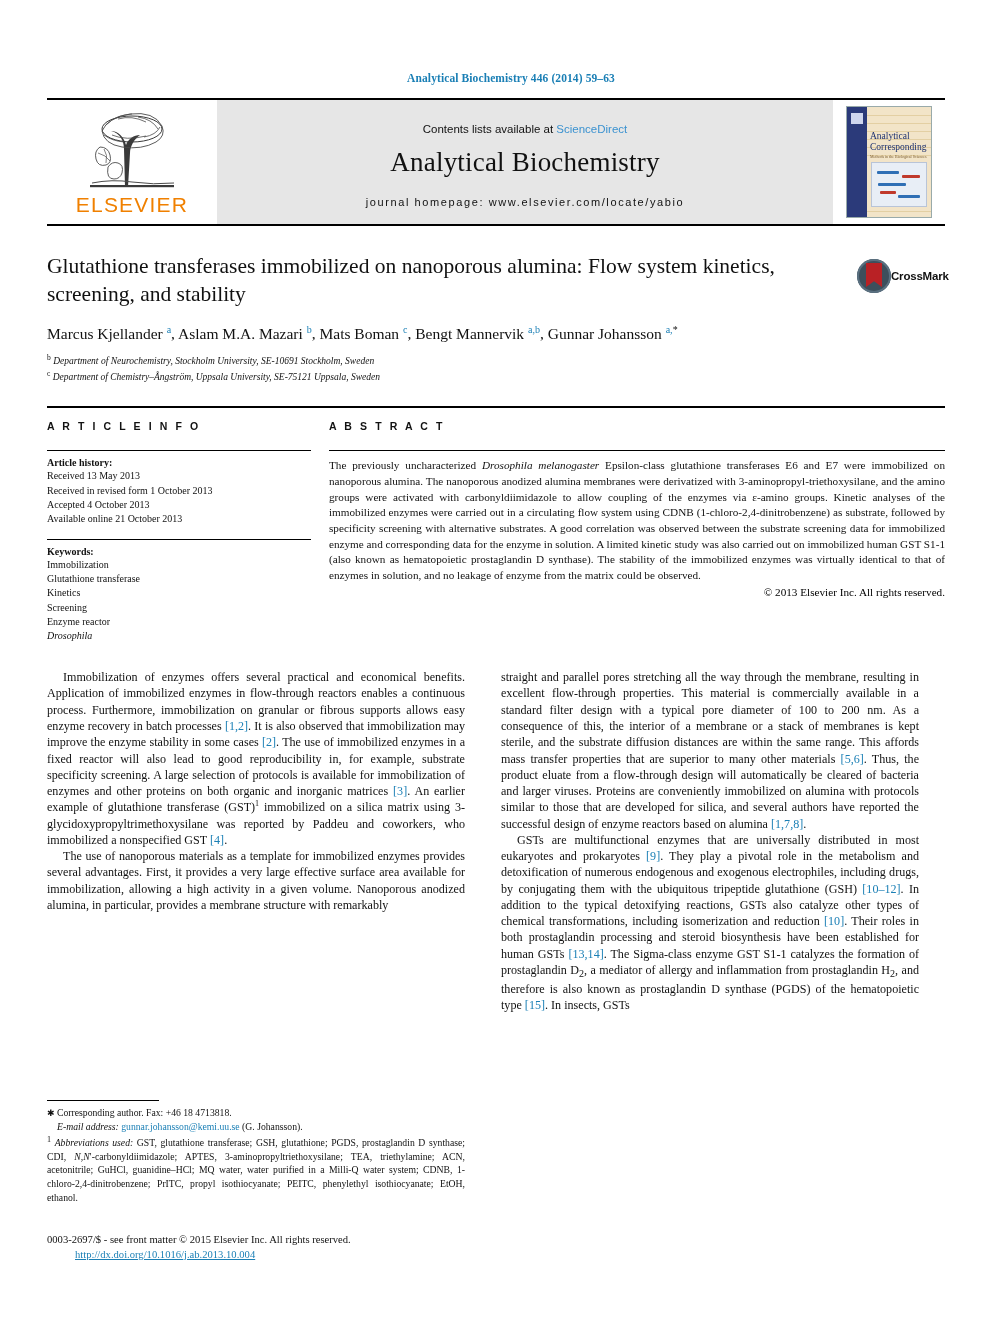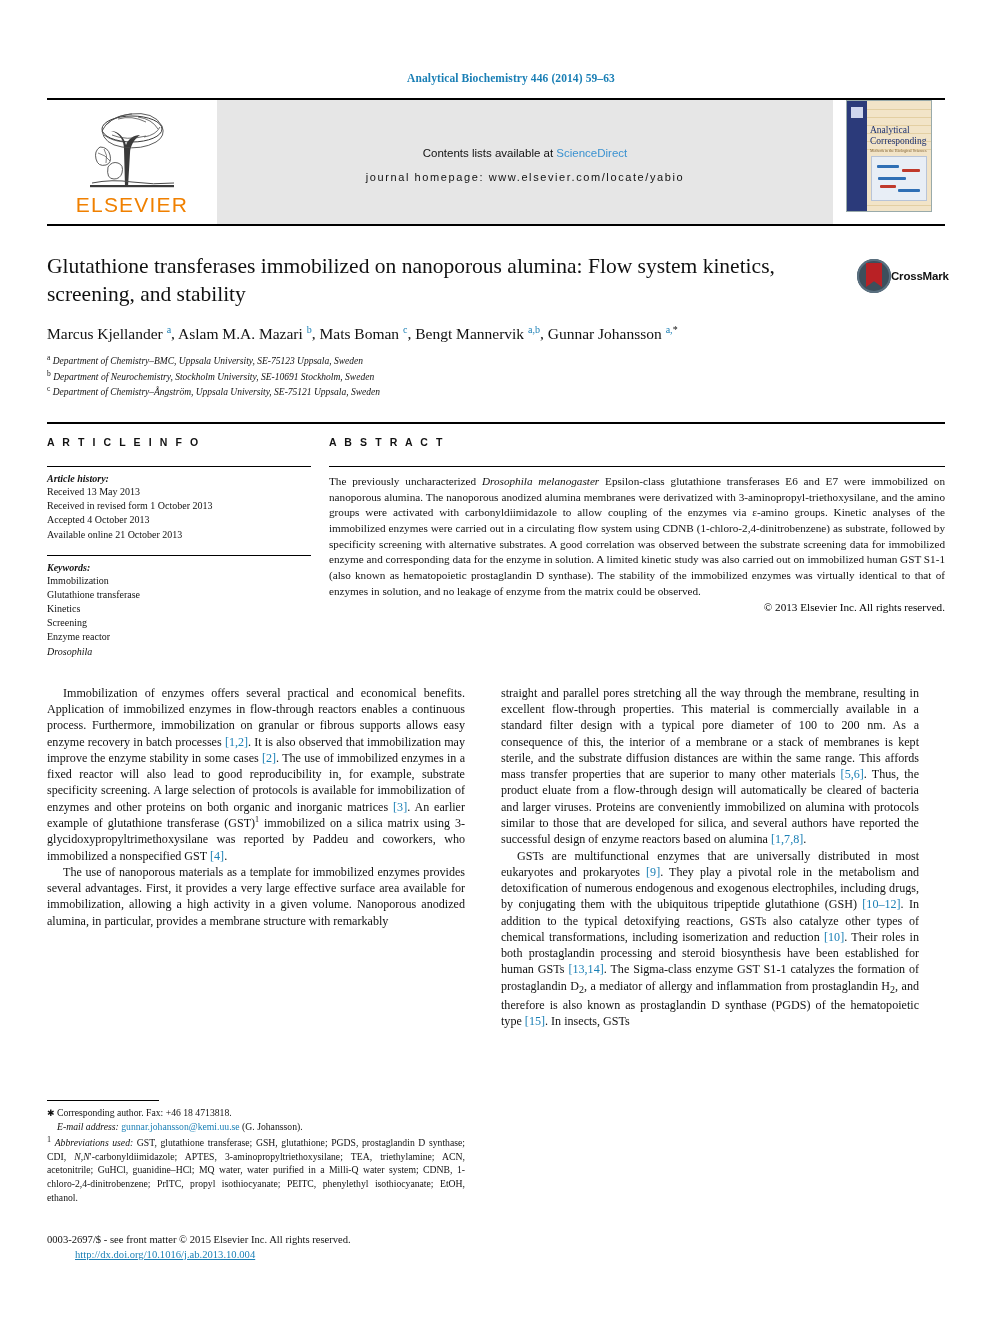--- a/index.html
+++ b/index.html
@@ -80,20 +80,21 @@
   .homepage {
     font-family: "Liberation Sans", sans-serif;
     font-size: 11px;
     color: #111;
     letter-spacing: 1.6px;
   }
   .mast-right {
     width: 112px;
     flex: none;
     display: flex;
+    align-items: center;
     justify-content: center;
     background: #fff;
   }
   .cover-thumb {
     width: 86px; height: 112px;
     border: 1px solid #9aa; position: relative; overflow: hidden;
     background: #f2e4c8;
   }
   .cover-spine { position:absolute; left:0; top:0; width:20px; height:100%; background:#2b3a7a; }
   .cover-sq { position:absolute; left:4px; top:6px; width:12px; height:11px; background:#cfd6ee; }
@@ -153,21 +154,21 @@
   .col-info { width: 282px; flex: none; padding: 12px 18px 0 0; }
   .col-abs { flex: 1; padding: 12px 0 0 0; }
   .sec-head {
     font-family: "Liberation Sans", sans-serif;
     font-size: 10.5px; font-weight: bold; letter-spacing: 2.6px;
     color: #111; margin-bottom: 18px;
   }
   .info-rule { border-top: 1.1px solid #000; margin: 0 0 6px 0; }
   .info-sub {
     font-family: "Liberation Serif", serif;
-    font-style: italic; font-weight: bold; font-size: 10px; color: #111;
+    font-weight: bold; font-size: 10px; color: #111;
     margin-bottom: 1px;
   }
   .info-line {
     font-family: "Liberation Serif", serif;
     font-size: 10px; color: #111; line-height: 1.42;
   }
   .info-gap { height: 13px; }
   .abs-rule { border-top: 1.1px solid #000; margin: 0 0 7px 0; }
   .abstract {
     font-family: "Liberation Serif", serif;
@@ -230,20 +231,21 @@
           <path d="M14 74 q20 -4 40 -1 q22 3 42 1" stroke="#4a4a4a" stroke-width="1" fill="none"></path>
         </g>
       </svg>
       <div class="elsevier-word">ELSEVIER</div>
     </div>
 
     <div class="mast-center">
       <div class="contents-line">
         <span>Contents lists available at </span><span class="sd">ScienceDirect</span>
       </div>
+      <div class="journal-title">Analytical Biochemistry</div>
       <div class="homepage">journal homepage: www.elsevier.com/locate/yabio</div>
     </div>
 
     <div class="mast-right">
       <div class="cover-thumb">
         <div class="cover-stripes">
           <div class="cstripe" style="top:8px"></div>
             <div class="cstripe" style="top:16px"></div>
           <div class="cstripe" style="top:24px"></div>
             <div class="cstripe" style="top:32px"></div>
@@ -270,21 +272,20 @@
   <div class="title-block">
     <h1 class="art-title">Glutathione transferases immobilized on nanoporous alumina: Flow system kinetics, screening, and stability</h1>
     <div class="crossmark">
       <div class="cm-circle">
           <div class="cm-ribbon"></div>
         </div>
       <div class="cm-word">CrossMark</div>
     </div>
     <div class="authors">Marcus Kjellander <sup>a</sup>, Aslam M.A. Mazari <sup>b</sup>, Mats Boman <sup>c</sup>, Bengt Mannervik <sup>a,b</sup>, Gunnar Johansson <sup>a,</sup><sup class="ast">*</sup></div>
     <div class="affils">
-      <div class="affil"><sup>a</sup> <span>Department of Chemistry–BMC, Uppsala University, SE-75123 Uppsala, Sweden</span></div>
       <div class="affil"><sup>b</sup> <span>Department of Neurochemistry, Stockholm University, SE-10691 Stockholm, Sweden</span></div>
       <div class="affil"><sup>c</sup> <span>Department of Chemistry–Ångström, Uppsala University, SE-75121 Uppsala, Sweden</span></div>
     </div>
   </div>
 
   <div class="band">
     <div class="col-info">
       <div class="sec-head">A R T I C L E    I N F O</div>
       <div class="info-rule"></div>
       <div class="info-sub">Article history:</div>

